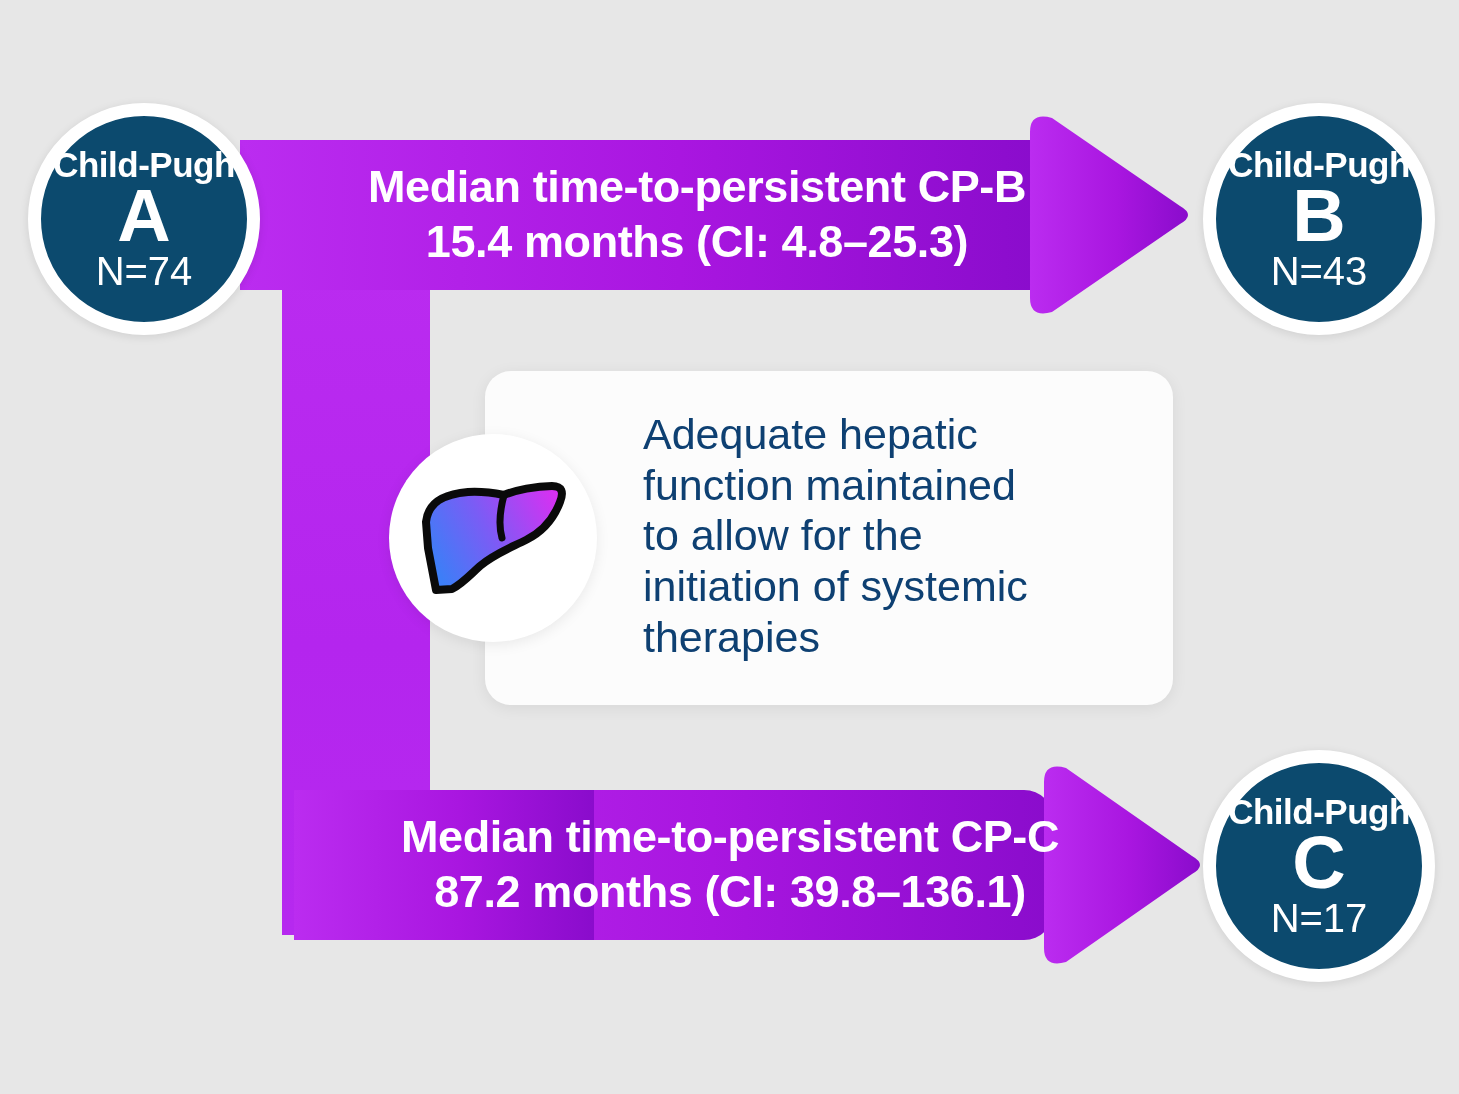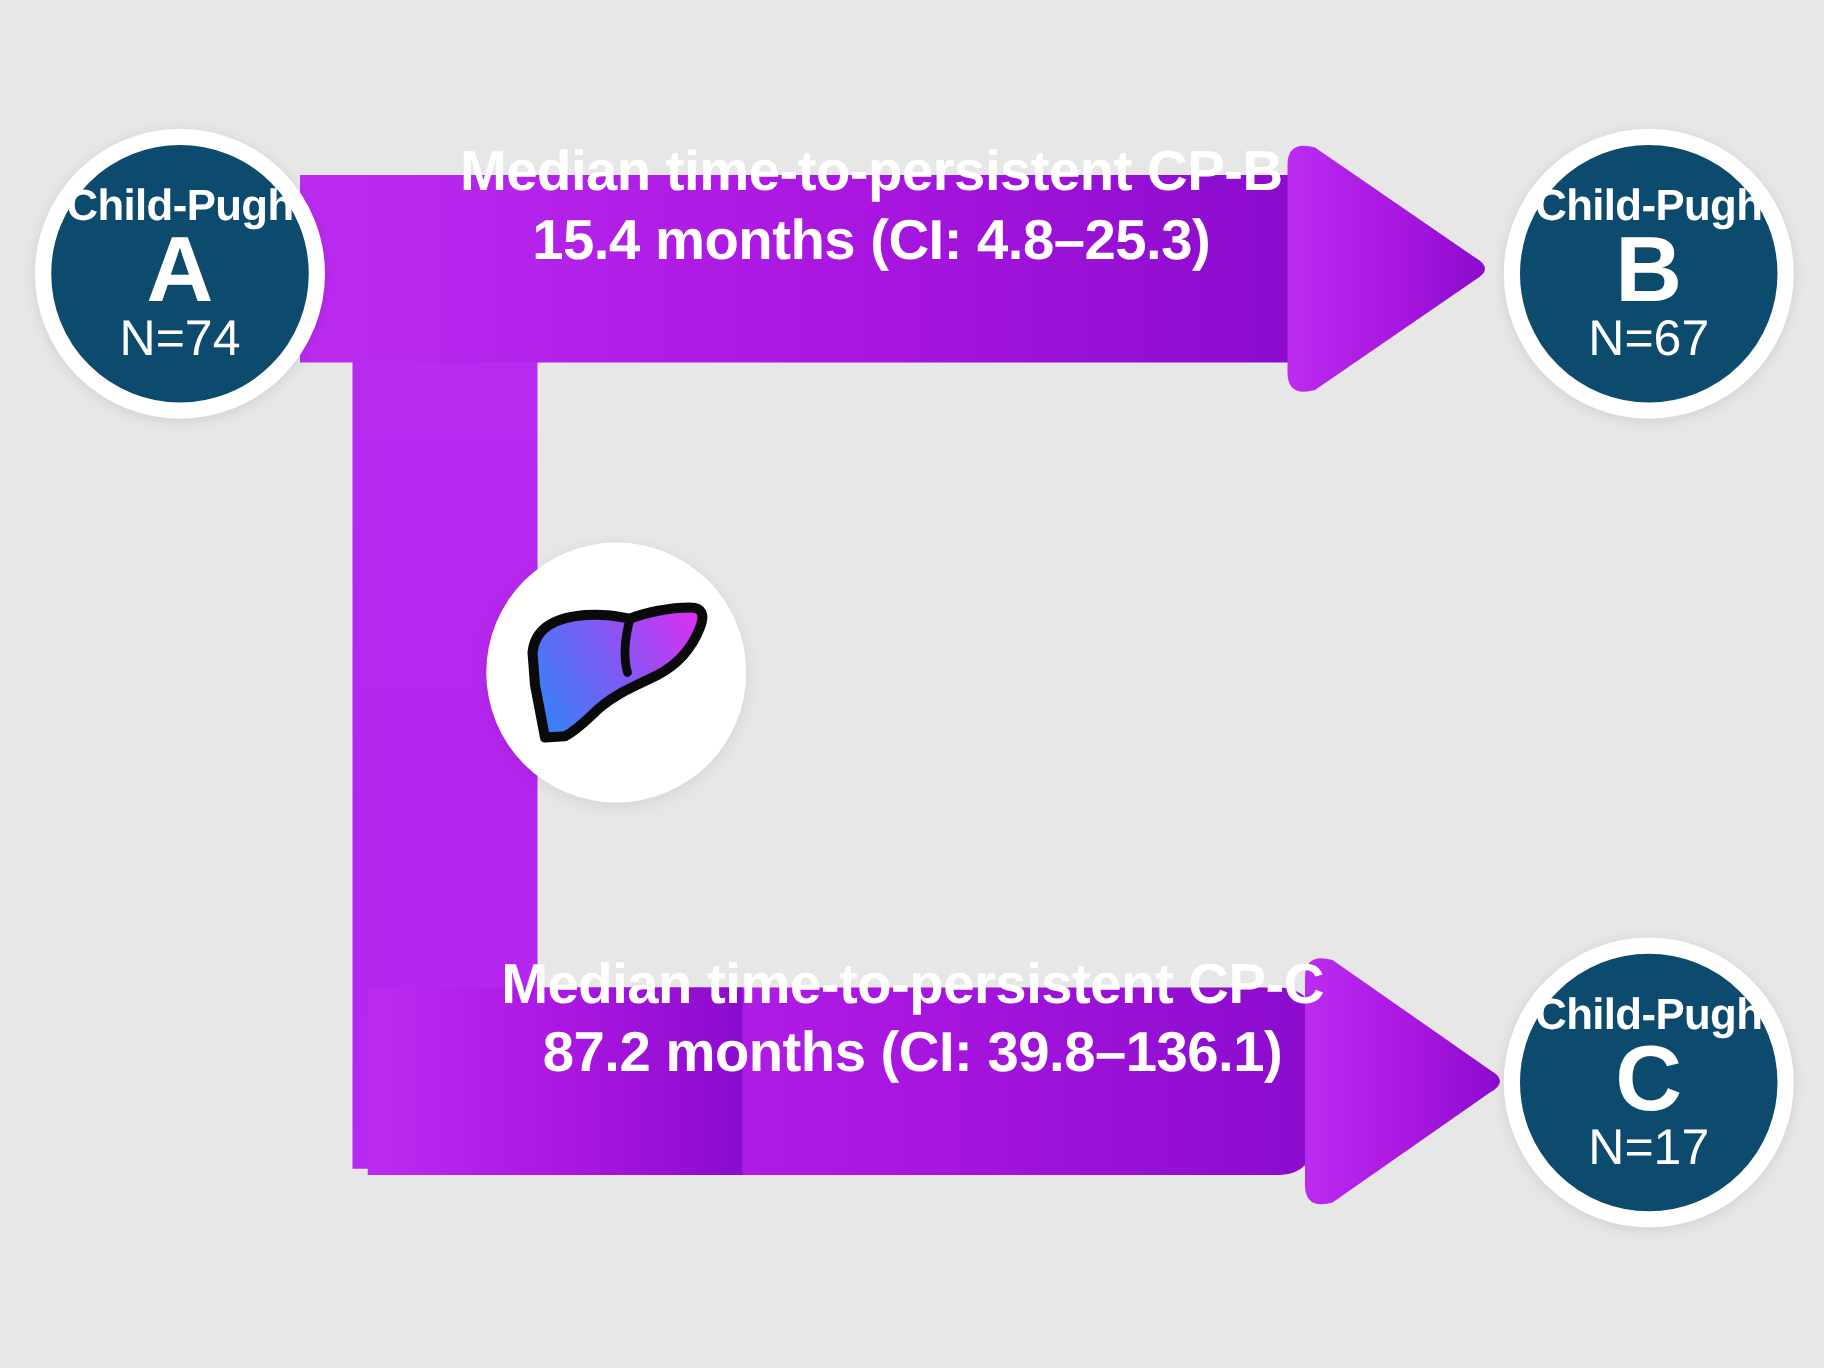--- a/index.html
+++ b/index.html
@@ -77,21 +77,21 @@
   .arrow-svg { display: block; width: 100%; height: 100%; }
   .arrow-label {
     position: absolute;
     left: 0;
     right: 96px;
     top: 0;
     bottom: 0;
     display: flex;
     flex-direction: column;
     align-items: center;
-    justify-content: flex-start;
+    justify-content: center;
     color: #ffffff;
     font-weight: bold;
     font-size: 45px;
     line-height: 1.22;
     text-align: center;
     letter-spacing: -0.4px;
     pointer-events: none;
     padding-left: 60px;
     box-sizing: border-box;
   }
@@ -181,20 +181,27 @@
         <rect x="0" y="30" width="300" height="150" fill="url(#gradBot)"></rect>
         <path d="M 750 22 Q 750 2 772 8 L 898 96 Q 914 105 898 114 L 772 202 Q 750 208 750 188 Z" fill="url(#gradBot)"></path>
       </g>
     </svg>
     <div class="arrow-label">
       <span>Median time-to-persistent CP-C</span>
       <span>87.2 months (CI: 39.8–136.1)</span>
     </div>
   </div>
 
+  <div id="info-card">
+    <div id="info-card-text">Adequate hepatic
+function maintained
+to allow for the
+initiation of systemic
+therapies</div>
+  </div>
 
   <div id="liver-badge">
     <svg id="liver-icon" viewBox="0 0 150 124" aria-hidden="true">
       <defs>
         <linearGradient id="liverGrad" x1="0" y1="0.6" x2="1" y2="0.2">
           <stop offset="0%" stop-color="#3d7ef7"></stop>
           <stop offset="45%" stop-color="#7b5cf5"></stop>
           <stop offset="100%" stop-color="#d830f2"></stop>
         </linearGradient>
       </defs>
@@ -207,21 +214,21 @@
 
   <div class="cp-circle" id="circle-a">
     <div class="cp-title">Child-Pugh</div>
     <div class="cp-grade">A</div>
     <div class="cp-n">N=74</div>
   </div>
 
   <div class="cp-circle" id="circle-b">
     <div class="cp-title">Child-Pugh</div>
     <div class="cp-grade">B</div>
-    <div class="cp-n">N=67</div>
+    <div class="cp-n">N=43</div>
   </div>
 
   <div class="cp-circle" id="circle-c">
     <div class="cp-title">Child-Pugh</div>
     <div class="cp-grade">C</div>
     <div class="cp-n">N=17</div>
   </div>
 
 </div>
 

